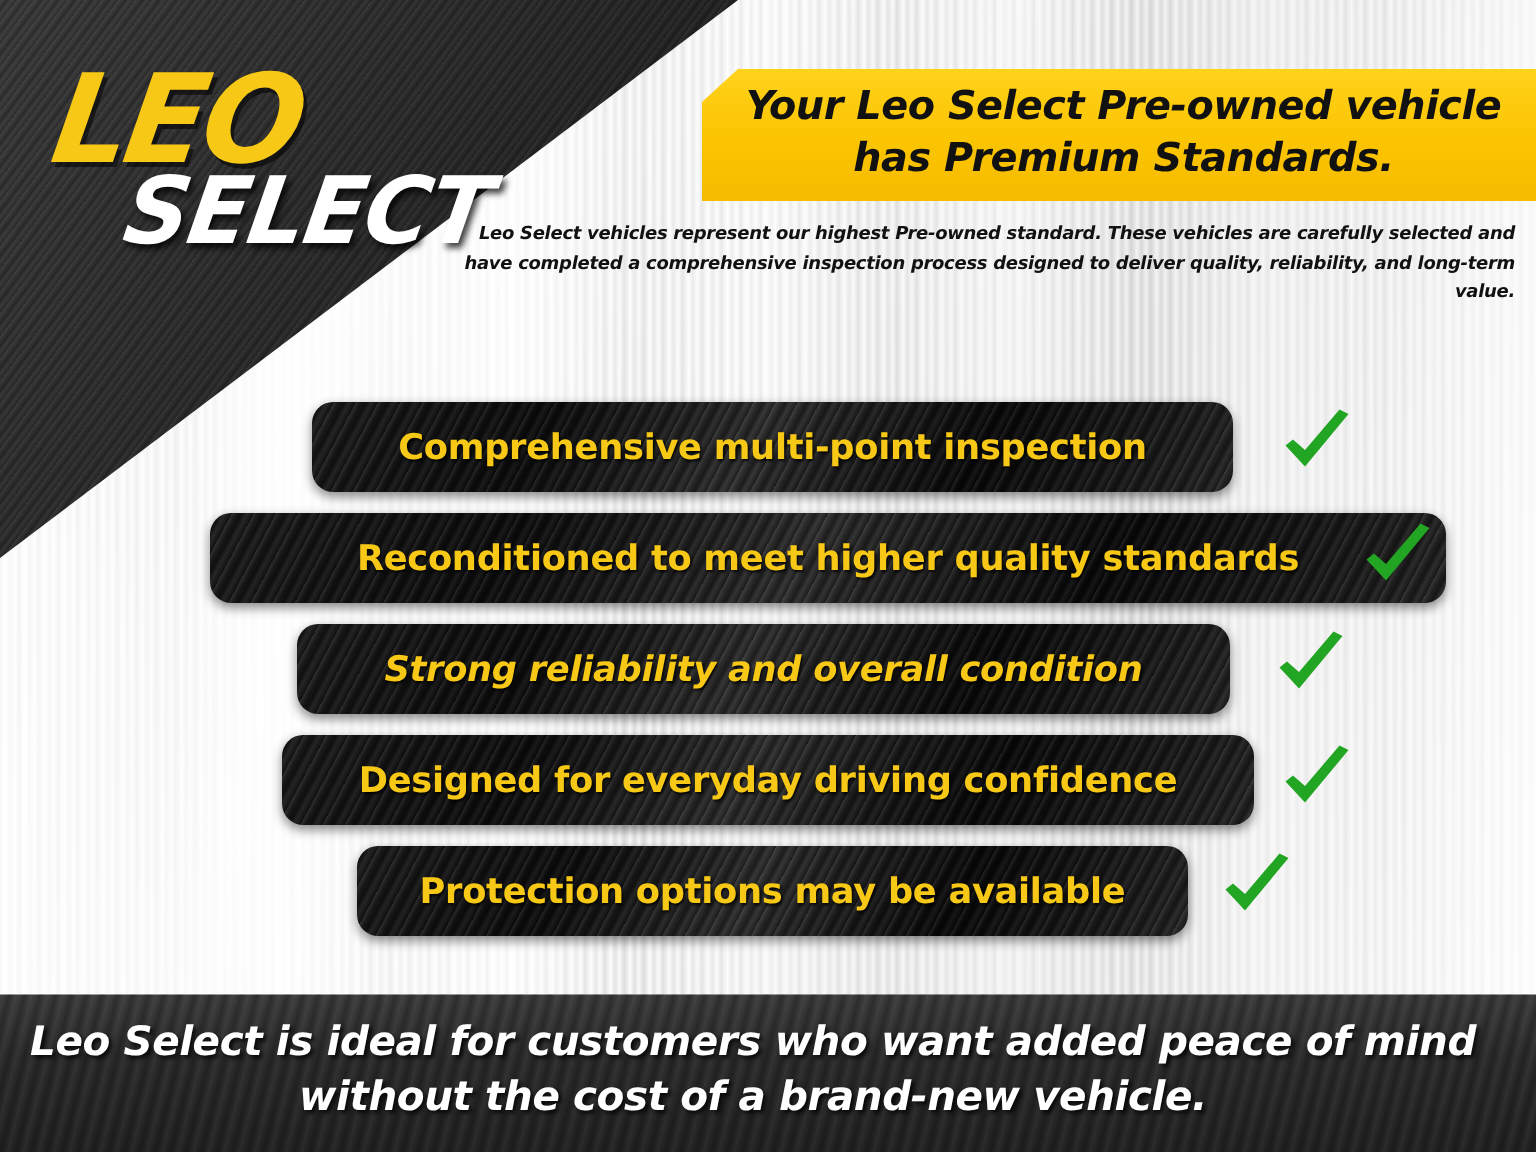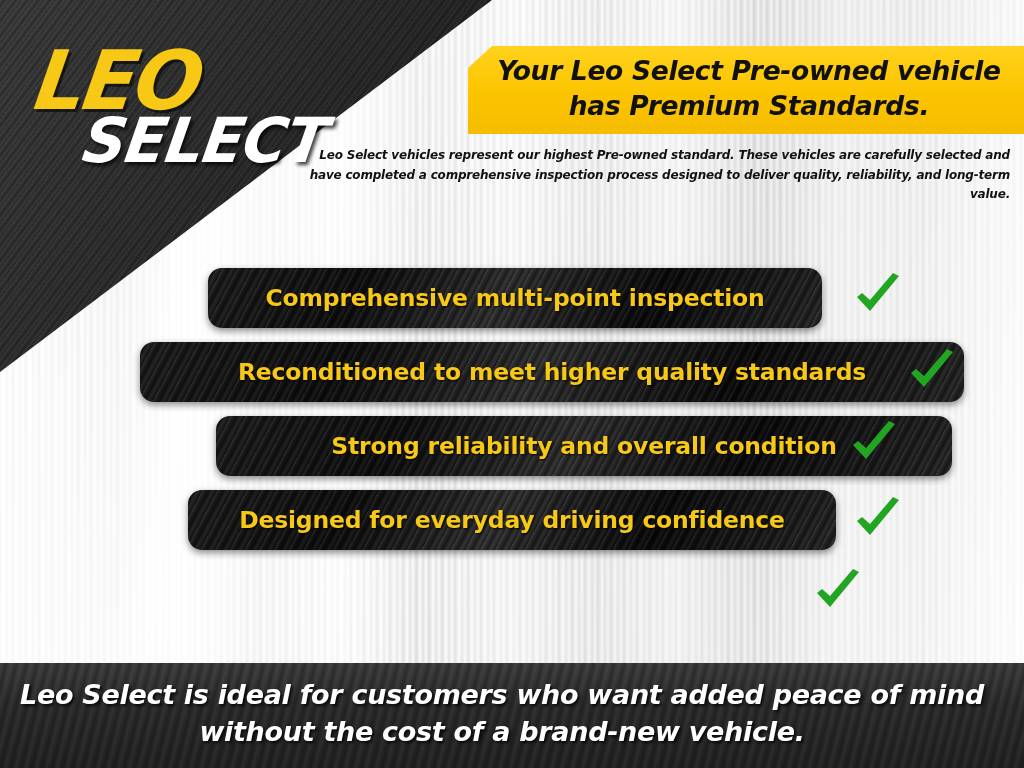--- a/index.html
+++ b/index.html
@@ -184,21 +184,21 @@
     position: absolute;
     width: 52px; height: 52px;
   }
   .check svg { display: block; width: 100%; height: 100%; }
 
   
   .row1 .pill  { left: 208px; width: 614px; }
   .row1 .check { left: 852px; top: 2px; }
   .row2 .pill  { left: 140px; width: 824px; }
   .row2 .check { left: 906px; top: 4px; }
-  .row3 .pill  { left: 216px; width: 736px; }
+  .row3 .pill  { left: 198px; width: 622px; font-style: italic; }
   .row3 .check { left: 848px; top: 2px; }
   .row4 .pill  { left: 188px; width: 648px; }
   .row4 .check { left: 852px; top: 4px; }
   .row5 .pill  { left: 238px; width: 554px; }
   .row5 .check { left: 812px; top: 2px; }
 
   
   .footer {
     position: absolute;
     left: 0; top: 663px;
@@ -288,20 +288,23 @@
         <span class="pill-label">Designed for everyday driving confidence</span>
       </div>
       <span class="check">
         <svg viewBox="0 0 52 52">
             <path d="M5 27 L18 41 L47 6 L41 3 L18 30 L10 23 Z" fill="#22A522"></path>
           </svg>
       </span>
     </div>
 
     <div class="feature-row row5">
+      <div class="pill">
+        <span class="pill-label">Protection options may be available</span>
+      </div>
       <span class="check">
         <svg viewBox="0 0 52 52">
             <path d="M5 27 L18 41 L47 6 L41 3 L18 30 L10 23 Z" fill="#22A522"></path>
           </svg>
       </span>
     </div>
 
   </div>
 
   <div class="footer">

